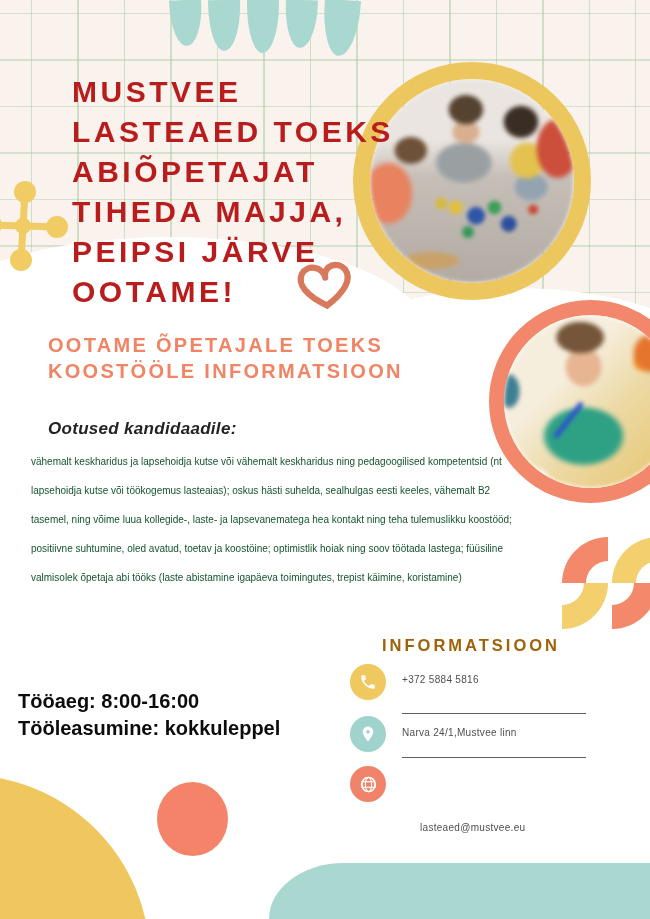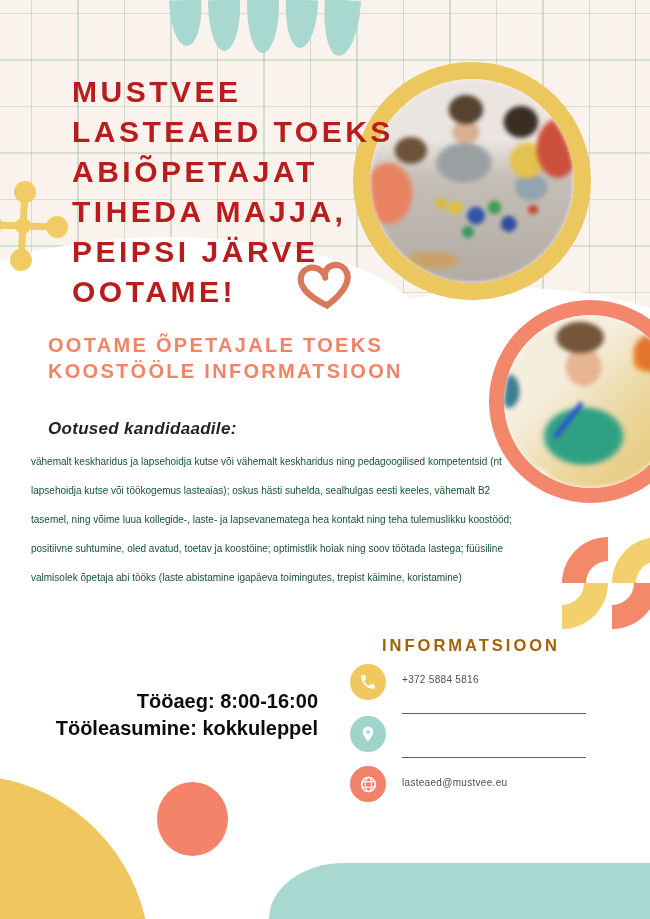--- a/index.html
+++ b/index.html
@@ -88,38 +88,38 @@
   }
   .exp-heading{
     position:absolute;left:48px;top:419px;z-index:6;
     font-size:17px;font-weight:700;font-style:italic;color:#232323;letter-spacing:.3px;
   }
   .exp-body{
     position:absolute;left:31px;top:447px;width:498px;z-index:6;
     font-size:10px;line-height:29px;color:#14532d;
   }
   .schedule{
-    position:absolute;left:18px;top:688px;width:300px;z-index:6;text-align:right;
+    position:absolute;left:18px;top:688px;width:300px;z-index:6;text-align:left;
     font-size:20px;line-height:27px;font-weight:700;color:#0c0c0c;
   }
   .info-heading{
     position:absolute;left:382px;top:636px;z-index:6;
     font-size:16.5px;font-weight:700;letter-spacing:3px;color:#a16207;
   }
   .contact-icon{
     position:absolute;left:350px;width:36px;height:36px;border-radius:50%;z-index:6;
     display:flex;align-items:center;justify-content:center;
   }
   .ci-phone{top:664px;background:#efc95f;}
   .ci-pin{top:716px;background:#9fd3cc;}
   .ci-globe{top:766px;background:#f2836b;}
   .contact-text{position:absolute;left:402px;z-index:6;font-size:10px;color:#4f4f4f;letter-spacing:.3px;}
   .ct-phone{top:674px;}
   .ct-address{top:727px;}
-  .ct-email{top:777px;}
+  .ct-email{top:822px;margin-left:18px;}
   .divider{position:absolute;left:402px;width:184px;height:0;border-top:1.8px solid #5f5f5f;z-index:6;}
   .dv-1{top:713px;}
   .dv-2{top:757px;}
 </style>
 </head>
 <body>
 
 <div class="page">
 
   <div class="grid-band"></div>
@@ -199,20 +199,21 @@
     </svg>
   </div>
   <div class="contact-text ct-phone">+372 5884 5816</div>
   <div class="divider dv-1"></div>
 
   <div class="contact-icon ci-pin">
     <svg width="18" height="18" viewBox="0 0 24 24">
       <path fill="#ffffff" d="M12 2C8.13 2 5 5.13 5 9c0 5.25 7 13 7 13s7-7.75 7-13c0-3.87-3.13-7-7-7zm0 9.5c-1.38 0-2.5-1.12-2.5-2.5s1.12-2.5 2.5-2.5 2.5 1.12 2.5 2.5-1.12 2.5-2.5 2.5z"></path>
     </svg>
   </div>
+  <div class="contact-text ct-address">Narva 24/1,Mustvee linn</div>
   <div class="divider dv-2"></div>
 
   <div class="contact-icon ci-globe">
     <svg width="19" height="19" viewBox="0 0 24 24" fill="none" stroke="#ffffff" stroke-width="1.4">
       <circle cx="12" cy="12" r="9"></circle>
       <ellipse cx="12" cy="12" rx="4" ry="9"></ellipse>
       <ellipse cx="12" cy="12" rx="8" ry="9"></ellipse>
       <line x1="3.5" y1="8.5" x2="20.5" y2="8.5"></line>
       <line x1="3.5" y1="15.5" x2="20.5" y2="15.5"></line>
     </svg>

